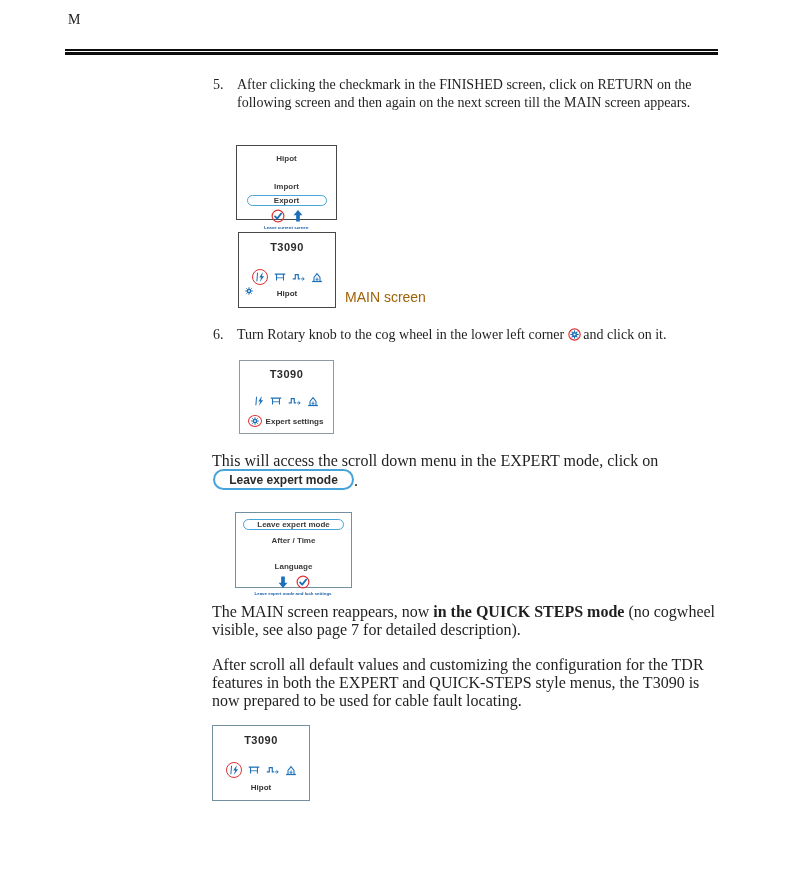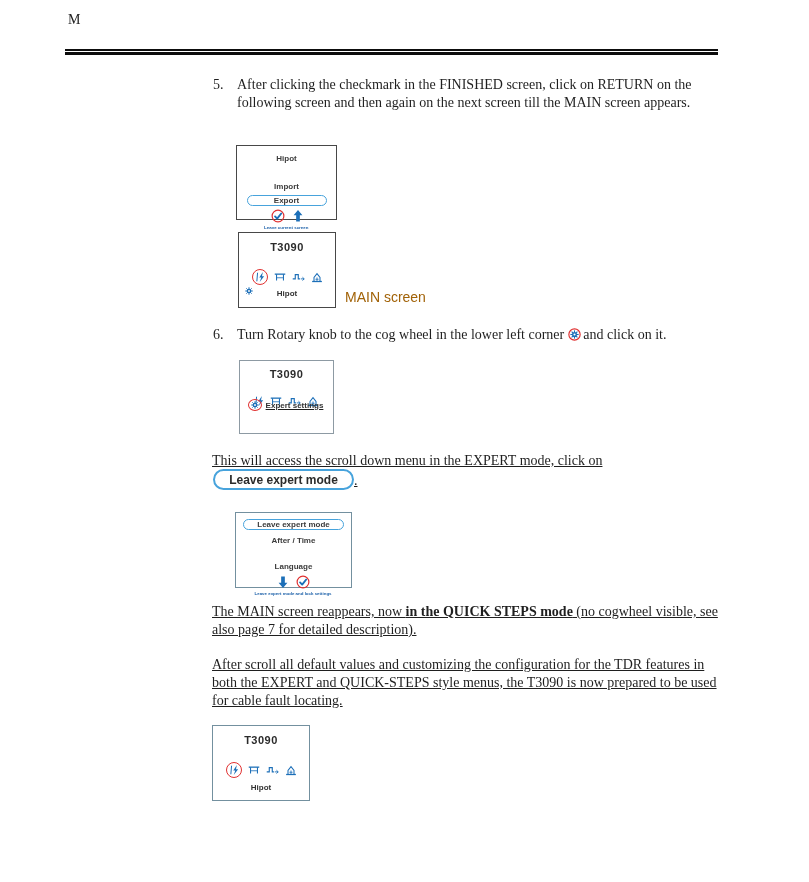--- a/index.html
+++ b/index.html
@@ -17,21 +17,21 @@
   }
   .abs{position:absolute;}
   
   .header-letter{left:68px;top:12px;font-size:14px;color:#222;}
   .header-rule{left:65px;top:49px;width:653px;}
   .header-rule .thin{height:2px;background:#0d0d0d;}
   .header-rule .thick{height:3px;background:#0d0d0d;margin-top:1px;}
   
   .step{display:flex;font-size:14px;line-height:18px;}
   .step-num{width:24px;flex:0 0 24px;}
-  .para{font-size:14px;line-height:18px;text-decoration:underline;}
+  .para{font-size:16px;line-height:18px;}
   .bold{font-weight:bold;}
   
   .screen{background:#fff;display:flex;flex-direction:column;align-items:center;}
   .dark-border{border:1px solid #474747;}
   .gray-border{border:1px solid #8d9aa3;}
   .blue-border{border:1px solid #73909f;}
   .scr-title{font:bold 11px "Liberation Sans",sans-serif;color:#2b2b2b;letter-spacing:.5px;}
   .scr-item{font:bold 8px "Liberation Sans",sans-serif;color:#3c3c3c;}
   .scr-pill{
     font:bold 8px "Liberation Sans",sans-serif;color:#3c3c3c;
@@ -181,21 +181,21 @@
       <svg class="micon" width="12" height="12" viewBox="0 0 16 16">
           <use href="#def-tdr"></use>
         </svg>
       <svg class="micon" width="13" height="12" viewBox="0 0 17 16">
           <use href="#def-pulse"></use>
         </svg>
       <svg class="micon" width="12" height="12" viewBox="0 0 16 16">
           <use href="#def-station"></use>
         </svg>
     </div>
-    <div class="bottom-row" style="bottom:22px;text-decoration:underline;">
+    <div class="bottom-row" style="bottom:6px;">
       <span class="red-ring" style="margin-left:2px;color:#1c6fb8;">
         <svg class="micon" width="8" height="8" viewBox="0 0 16 16">
             <use href="#def-gear"></use>
           </svg>
       </span>
       <span class="scr-label" style="flex:1;text-align:center;">Expert settings</span>
     </div>
   </div>
 
   <div class="abs para" style="left:212px;top:452px;width:520px;">This will access the scroll down menu in the EXPERT mode, click on</div>

